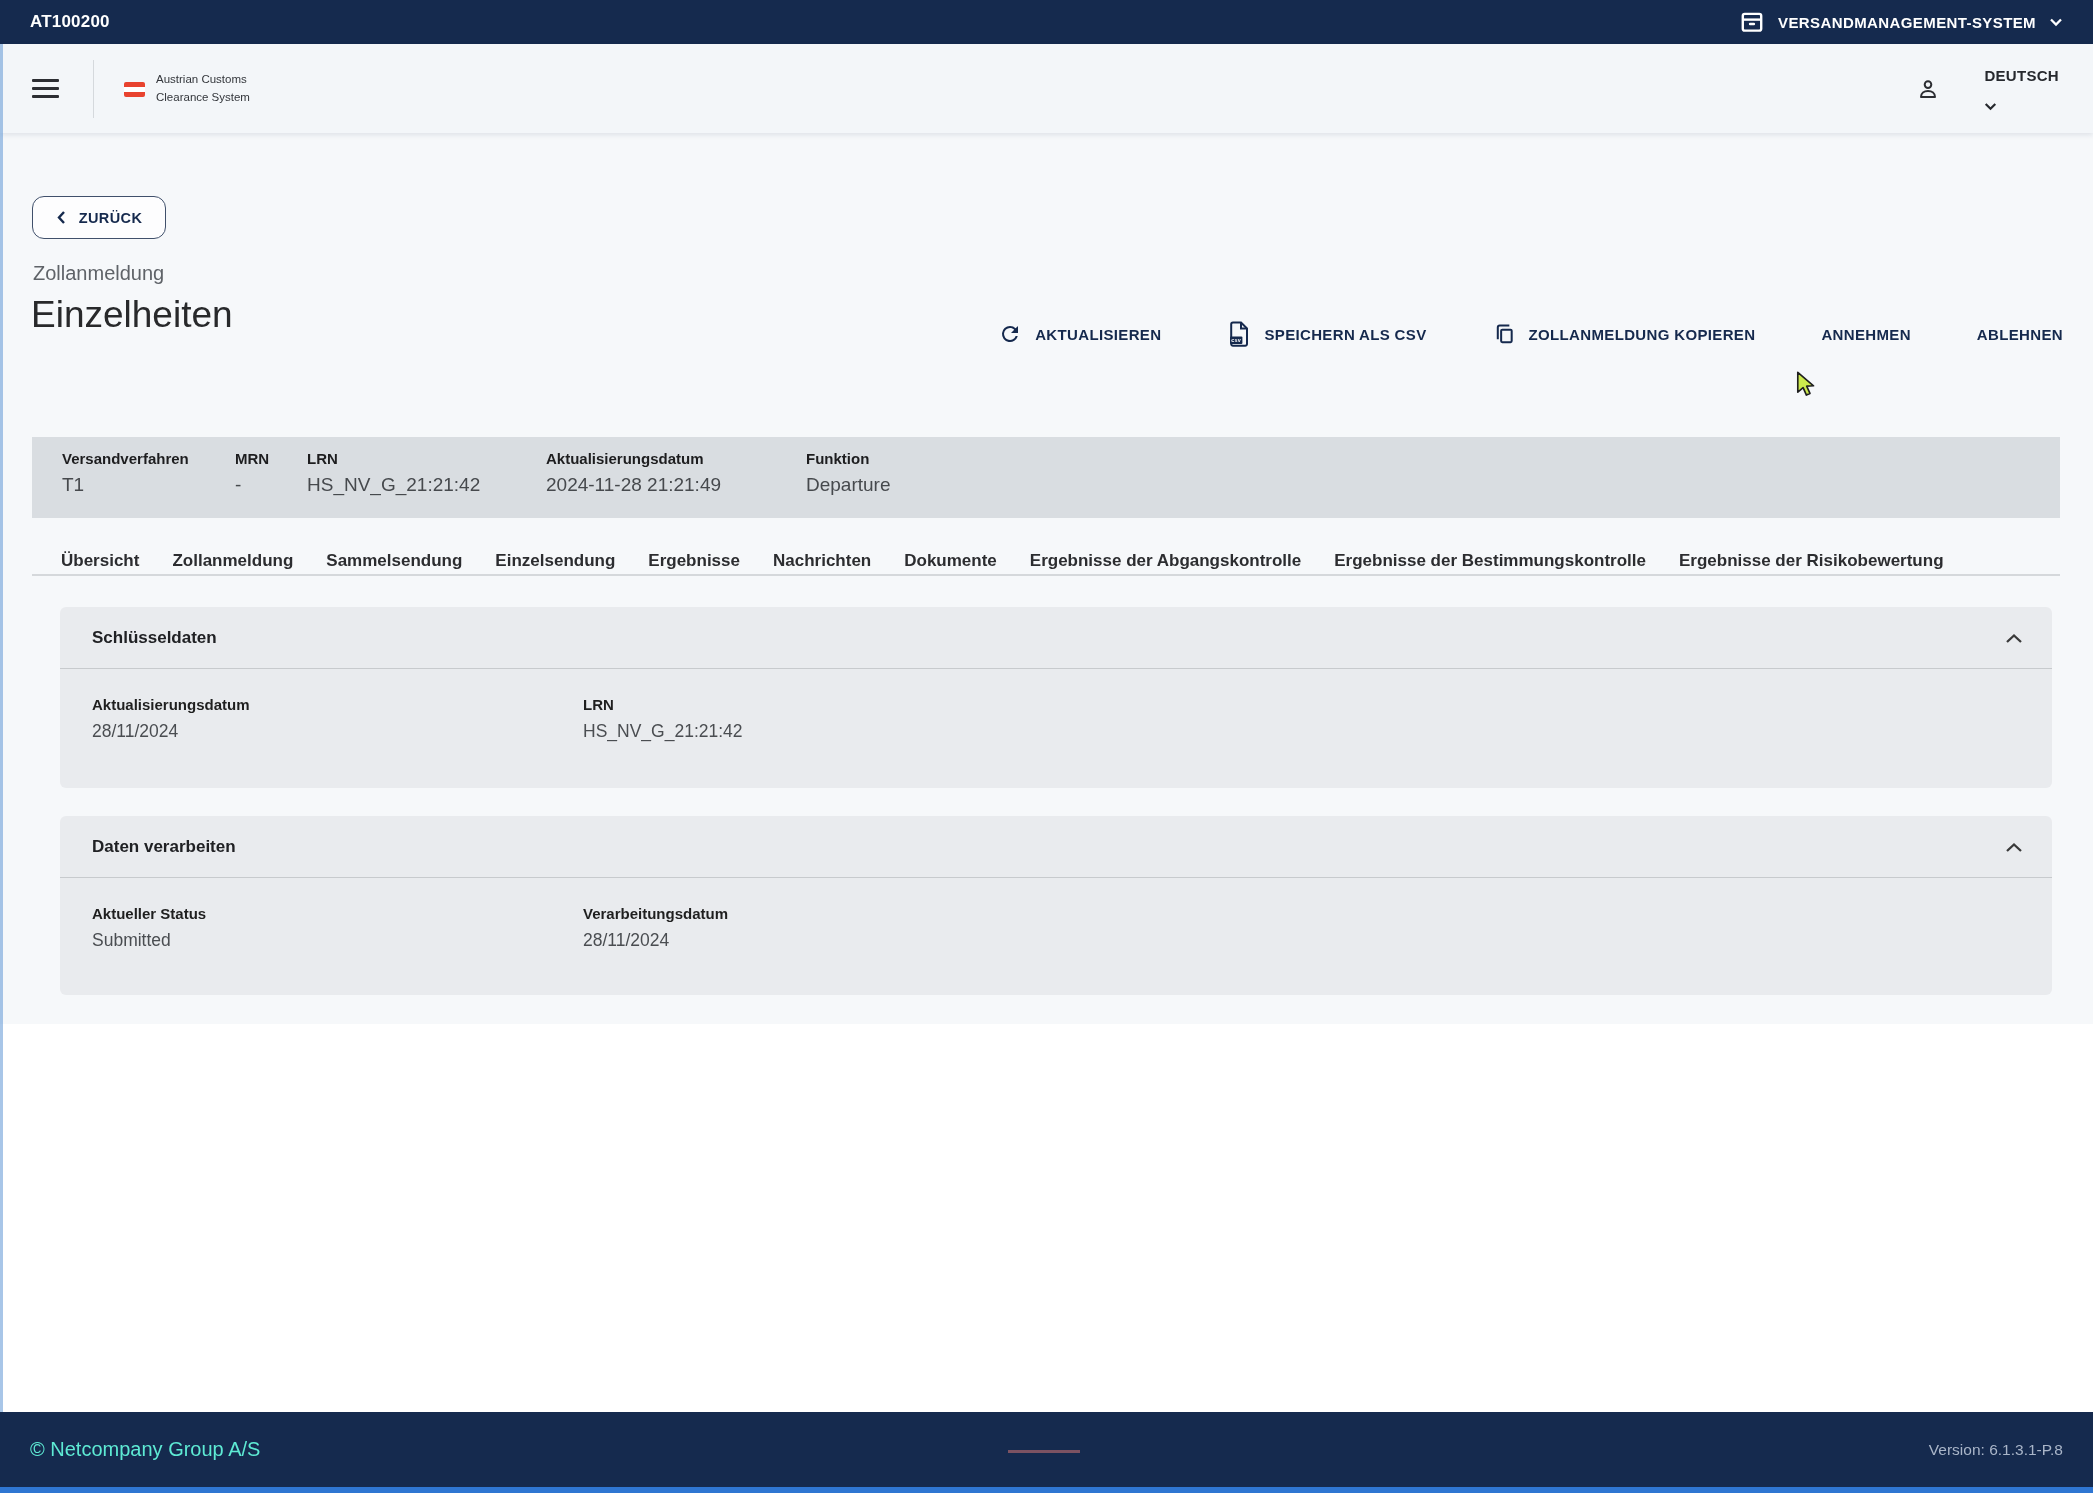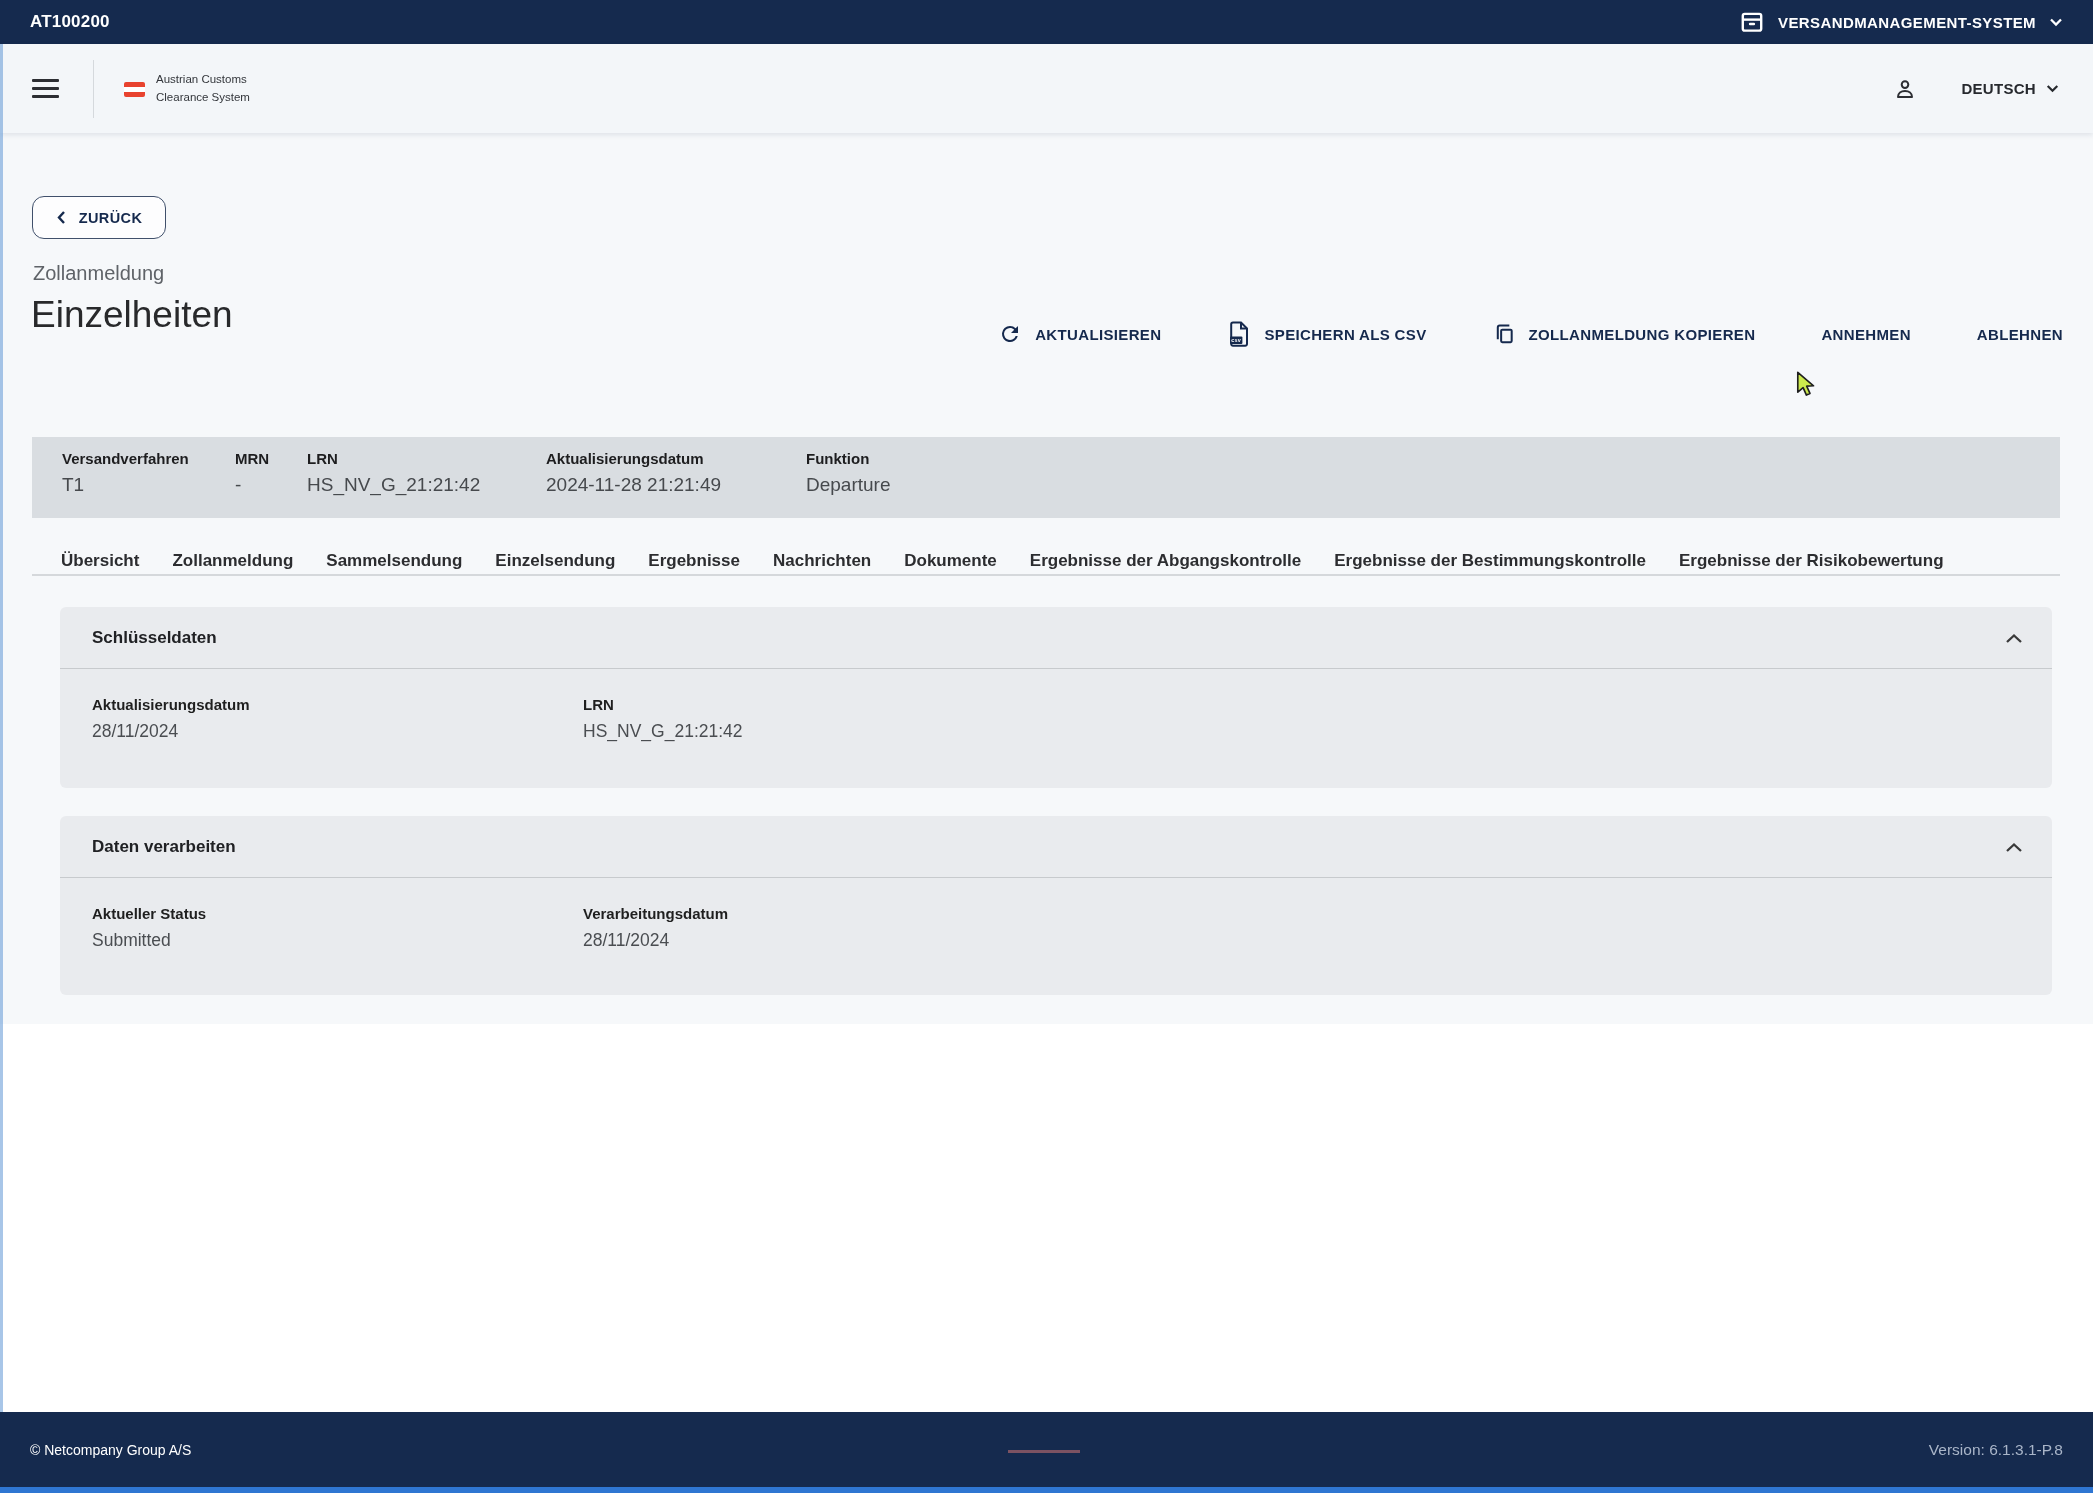--- a/index.html
+++ b/index.html
@@ -19,21 +19,21 @@
             display:flex; align-items:center; padding:0 34px 0 32px;
             box-shadow:0 2px 5px rgba(21,42,78,.10); z-index:5; }
   .hamburger { display:flex; flex-direction:column; gap:5px; width:27px; cursor:pointer; }
   .hamburger span { display:block; height:3px; background:#2c2e33; border-radius:1px; }
   .header .vdiv { width:1px; height:58px; background:#d5d9dd; margin:0 30px 0 34px; }
   .logo { display:flex; align-items:center; gap:11px; }
   .flag { width:21px; height:15px; border-radius:2px; overflow:hidden; display:flex; flex-direction:column; margin-top:2px; }
   .flag i { flex:1; } .flag i:nth-child(1),.flag i:nth-child(3){ background:#E8432F; } .flag i:nth-child(2){ background:#fff; }
   .logo-text { font-size:11.5px; line-height:1.55; color:#33363b; font-weight:500; }
   .header-right { margin-left:auto; display:flex; align-items:center; gap:44px; }
-  .lang-select { display:flex; align-items:center; gap:10px; cursor:pointer; }
+  .lang-select { display:flex; align-items:flex-start; gap:18px; cursor:pointer;flex-direction:column; }
   .lang-select .label { font-size:15px; font-weight:700; color:#26292e; letter-spacing:.3px; }
 
   
   .main-bg { position:absolute; left:0; top:133px; width:2093px; height:891px; background:#F6F8FA; }
   .left-edge { position:absolute; left:0; top:44px; width:3px; height:1368px; background:rgba(96,152,214,.55); z-index:9; }
 
   .back-btn { position:absolute; left:32px; top:196px; width:134px; height:43px; background:#fdfdfe;
               border:1px solid #40506b; border-radius:12px; display:flex; align-items:center; justify-content:center;
               gap:13px; color:#15294D; font-size:14.5px; font-weight:700; letter-spacing:.4px; cursor:pointer; }
 
@@ -64,21 +64,21 @@
                padding:0 28px 0 32px; border-bottom:1px solid #c7cacd; cursor:pointer; }
   .card-title { font-size:17px; font-weight:700; color:#202124; }
   .card-body { display:flex; padding:27px 0 0 32px; }
   .fld { } .fld-w { width:491px; }
   .fld-label { font-size:15px; font-weight:700; color:#1f1f1f; margin-bottom:8px; }
   .fld-value { font-size:17.5px; color:#4a4d51; }
 
   
   .footer { position:absolute; left:0; top:1412px; width:2093px; height:75px; background:#152A4E;
             display:flex; align-items:center; justify-content:space-between; padding:0 30px; }
-  .footer .copyright { color:#ffffff; font-size:14px; }
+  .footer .copyright { color:#5eead4; font-size:20px; }
   .footer .version { color:#a9b5c8; font-size:15.5px; }
   .footer-accent { position:absolute; left:1008px; top:1450px; width:72px; height:3px; background:#7c5262; }
   .bottom-strip { position:absolute; left:0; top:1487px; width:2093px; height:6px; background:#2F76D2; }
 
   .cursor { position:absolute; left:1796px; top:371px; z-index:50; }
   svg { display:block; }
 </style>
 </head>
 <body>
 

